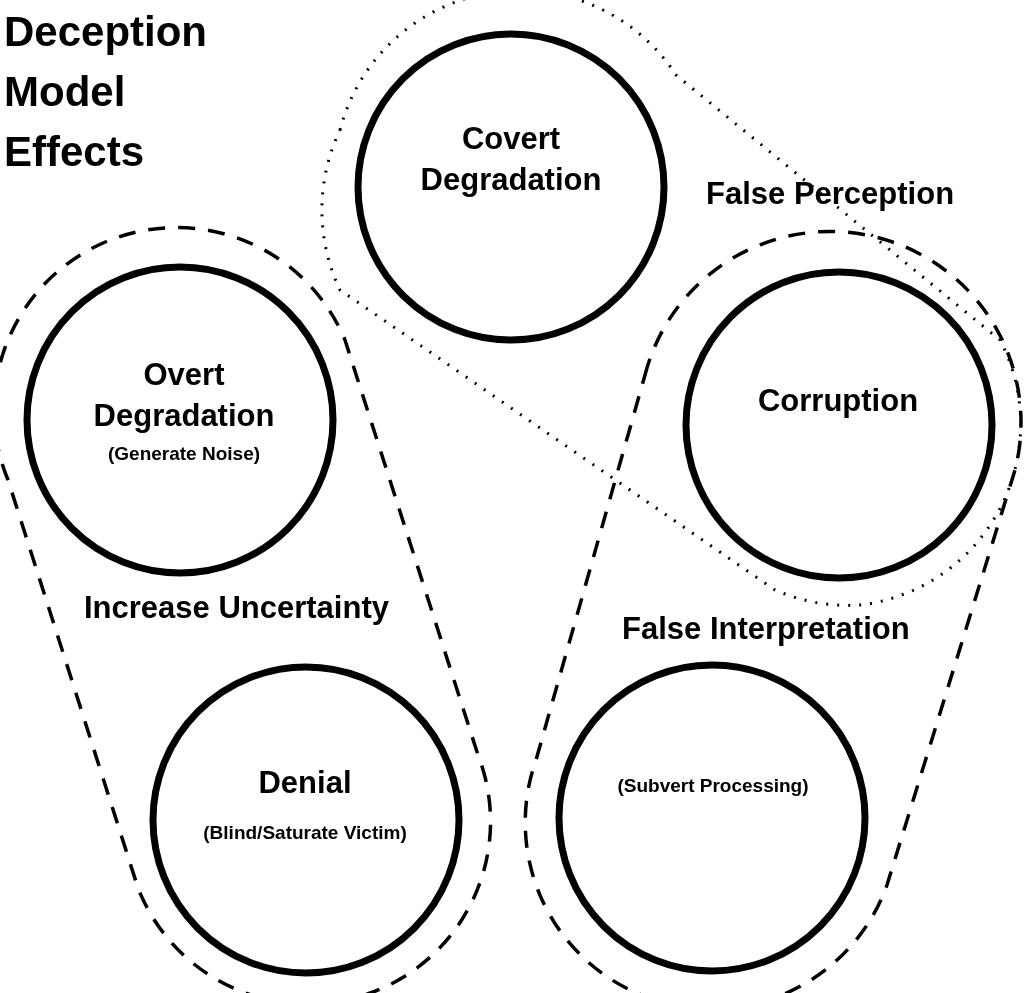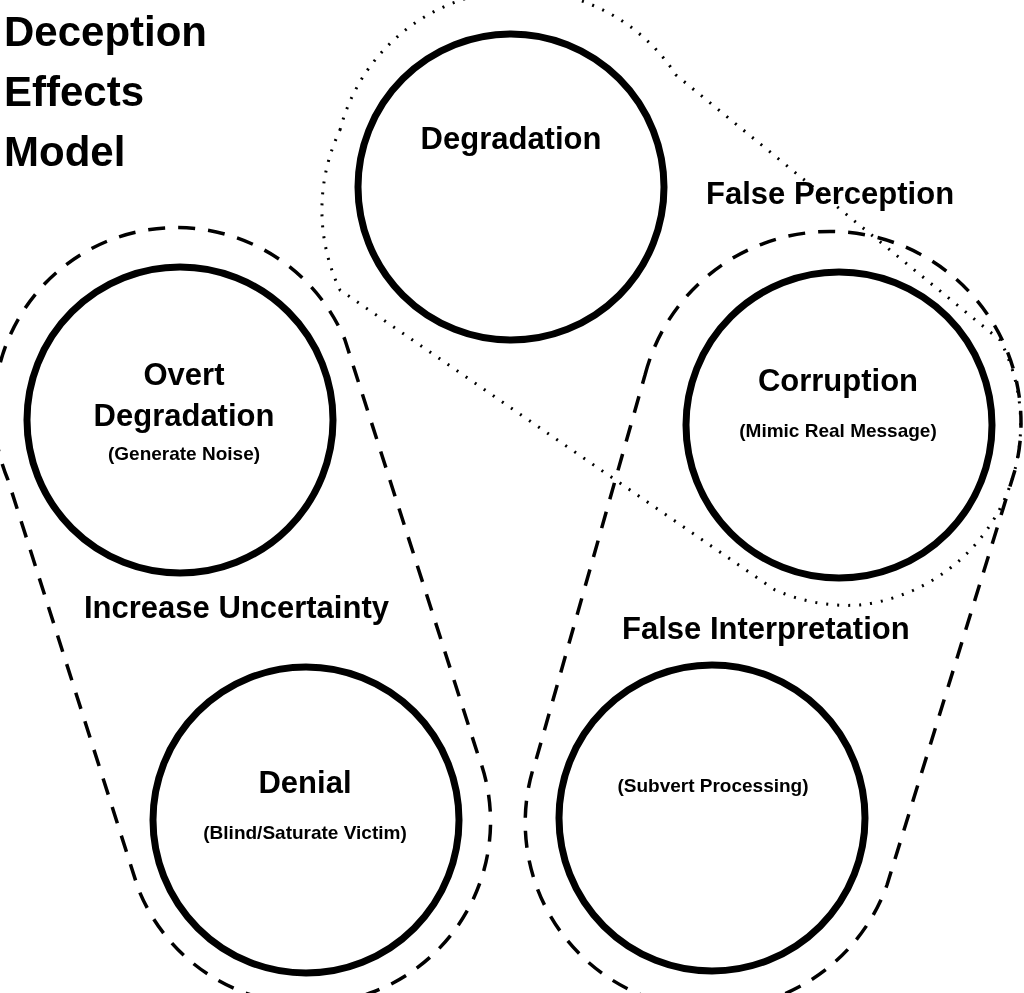--- a/index.html
+++ b/index.html
@@ -38,37 +38,37 @@
 
   <circle cx="511" cy="187" r="153" fill="#fff" stroke="#000" stroke-width="7"></circle>
   <circle cx="180" cy="420" r="153" fill="#fff" stroke="#000" stroke-width="7"></circle>
   <circle cx="839" cy="425" r="153" fill="#fff" stroke="#000" stroke-width="7"></circle>
   <circle cx="306" cy="820" r="153" fill="#fff" stroke="#000" stroke-width="7"></circle>
   <circle cx="712" cy="818" r="153" fill="#fff" stroke="#000" stroke-width="7"></circle>
 </svg>
 
 <div class="title">
   <div>Deception</div>
+  <div>Model</div>
   <div>Effects</div>
-  <div>Model</div>
 </div>
 
 <div class="node-label" style="left:511px; top:118px;">
+  <div class="node-name">Covert</div>
   <div class="node-name">Degradation</div>
 </div>
 
 <div class="node-label" style="left:184px; top:354px;">
   <div class="node-name">Overt</div>
   <div class="node-name">Degradation</div>
   <div class="node-desc" style="margin-top:4px;">(Generate Noise)</div>
 </div>
 
-<div class="node-label" style="left:838px; top:360px;">
+<div class="node-label" style="left:838px; top:380px;">
   <div class="node-name">Corruption</div>
-  <div class="node-desc" style="margin-top:16px;">(Mimic Real Message)</div>
 </div>
 
 <div class="node-label" style="left:305px; top:762px;text-align:center;">
   <div class="node-name">Denial</div>
   <div class="node-desc" style="margin-top:16px;">(Blind/Saturate Victim)</div>
 </div>
 
 <div class="node-label" style="left:713px; top:752px;">
   <div class="node-desc" style="margin-top:20px;">(Subvert Processing)</div>
 </div>

